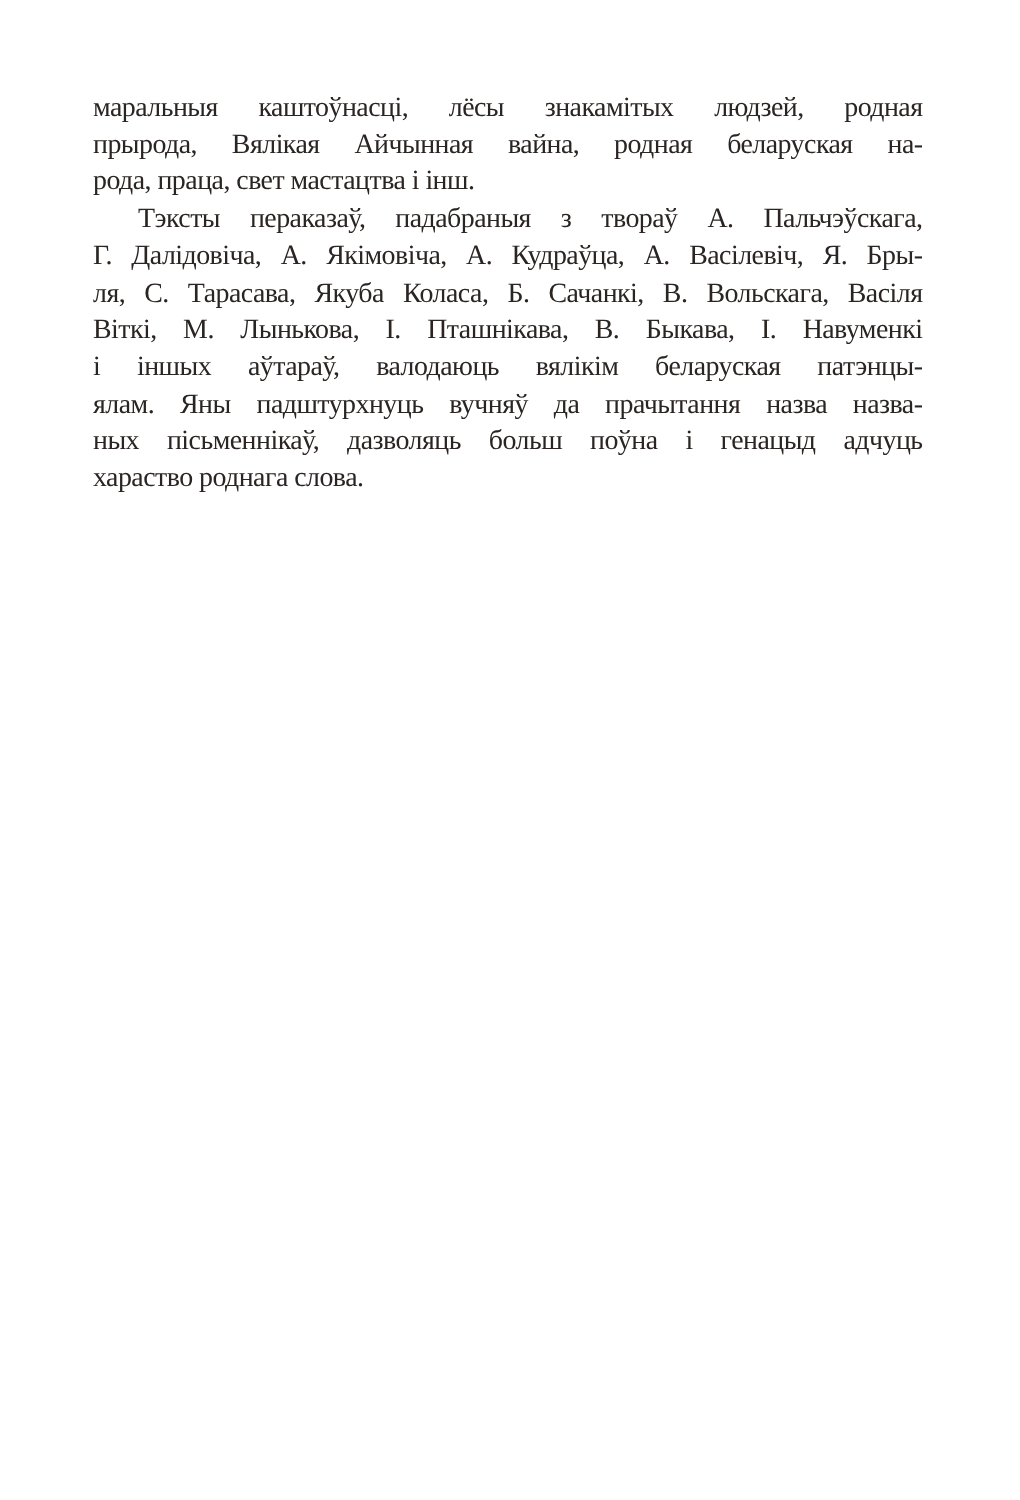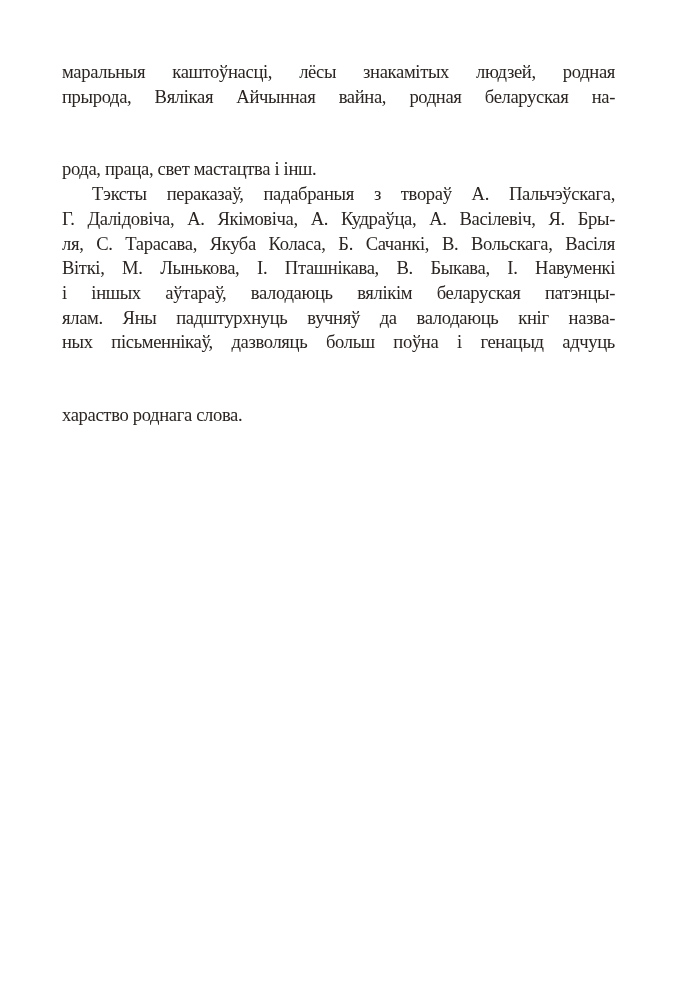--- a/index.html
+++ b/index.html
@@ -31,38 +31,37 @@
       word-spacing: 0px;
     }
     .line {
       display: block;
       white-space: nowrap;
       text-align: justify;
       text-align-last: justify;
     }
     .line.last {
       text-align-last: left;
-      margin-top: 48px;
     }
     .indent {
       padding-left: 30px;
     }
   </style>
 </head>
 <body>
 
 <div class="page">
   <p class="para">
     <span class="line">маральныя каштоўнасці, лёсы знакамітых людзей, родная</span>
     <span class="line">прырода, Вялікая Айчынная вайна, родная беларуская на-</span>
     <span class="line last">рода, праца, свет мастацтва і інш.</span>
   </p>
   <p class="para">
     <span class="line indent">Тэксты пераказаў, падабраныя з твораў А. Пальчэўскага,</span>
     <span class="line">Г. Далідовіча, А. Якімовіча, А. Кудраўца, А. Васілевіч, Я. Бры-</span>
     <span class="line">ля, С. Тарасава, Якуба Коласа, Б. Сачанкі, В. Вольскага, Васіля</span>
     <span class="line">Віткі, М. Лынькова, І. Пташнікава, В. Быкава, І. Навуменкі</span>
     <span class="line">і іншых аўтараў, валодаюць вялікім беларуская патэнцы-</span>
-    <span class="line">ялам. Яны падштурхнуць вучняў да валодаюць кніг назва-</span>
+    <span class="line">ялам. Яны падштурхнуць вучняў да прачытання назва назва-</span>
     <span class="line">ных пісьменнікаў, дазволяць больш поўна і генацыд адчуць</span>
     <span class="line last">хараство роднага слова.</span>
   </p>
 </div>
 
 </body></html>

